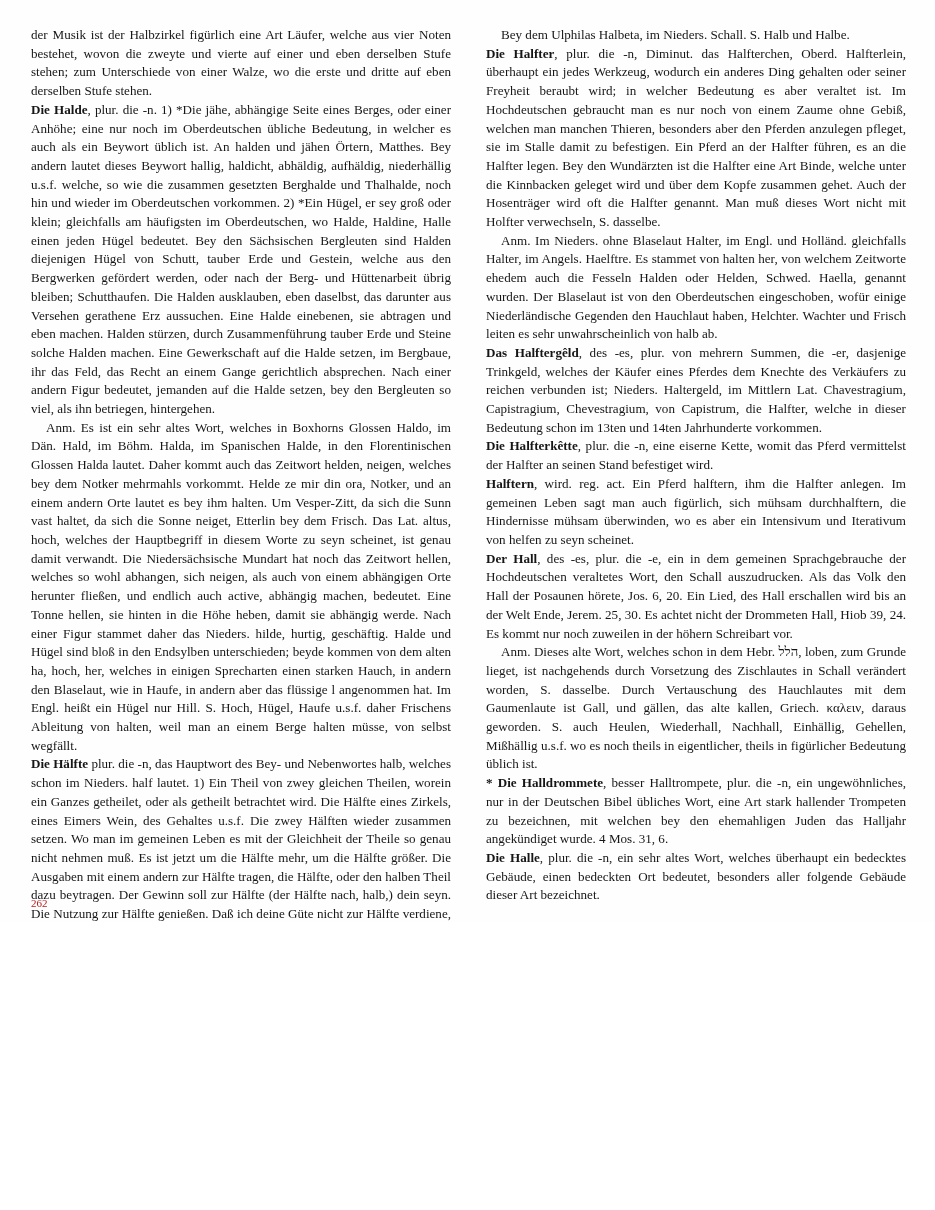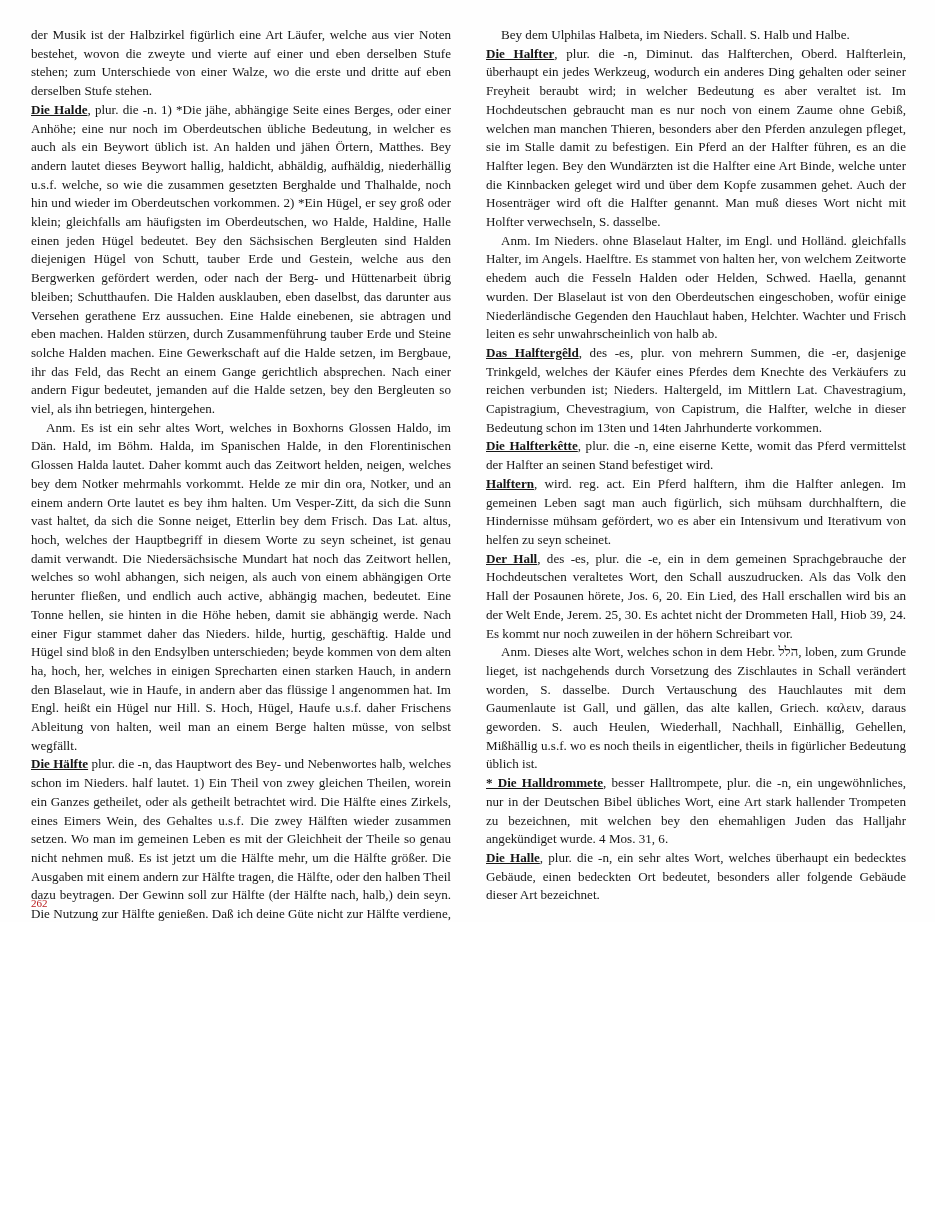--- a/index.html
+++ b/index.html
@@ -27,21 +27,21 @@
   .column { width: 420px; }
   .para {
     margin: 0;
     text-align: justify;
     font-size: 13.1px;
     line-height: 18.7px;
     hyphens: auto;
     -webkit-hyphens: auto;
   }
   .para.indent { text-indent: 15px; }
-  .seg-b { font-weight: bold; text-decoration: underline; }
+  .seg-b { font-weight: bold; }
   .seg-i { }
   .page-number {
     position: absolute;
     left: 31px;
     bottom: 13px;
     font-size: 11px;
     color: #b91c1c;
   }
 </style>
 </head>
@@ -54,21 +54,21 @@
         <p class="para"><span class="seg-b">Die Halde</span><span>, </span><span class="seg-i">plur.</span><span> die -n. 1) *Die jähe, abhängige Seite eines Berges, oder einer Anhöhe; eine nur noch im Oberdeutschen übliche Bedeutung, in welcher es auch als ein Beywort üblich ist. An halden und jähen Örtern, Matthes. Bey andern lautet dieses Beywort </span><span class="seg-i">hallig, haldicht, abhäldig, aufhäldig, niederhällig</span><span> u.s.f. welche, so wie die zusammen gesetzten </span><span class="seg-i">Berghalde</span><span> und </span><span class="seg-i">Thalhalde</span><span>, noch hin und wieder im Oberdeutschen vorkommen. 2) *Ein Hügel, er sey groß oder klein; gleichfalls am häufigsten im Oberdeutschen, wo </span><span class="seg-i">Halde, Haldine, Halle</span><span> einen jeden Hügel bedeutet. Bey den Sächsischen Bergleuten sind Halden diejenigen Hügel von Schutt, tauber Erde und Gestein, welche aus den Bergwerken gefördert werden, oder nach der Berg- und Hüttenarbeit übrig bleiben; Schutthaufen. Die Halden ausklauben, eben daselbst, das darunter aus Versehen gerathene Erz aussuchen. Eine Halde einebenen, sie abtragen und eben machen. Halden stürzen, durch Zusammenführung tauber Erde und Steine solche Halden machen. Eine Gewerkschaft auf die Halde setzen, im Bergbaue, ihr das Feld, das Recht an einem Gange gerichtlich absprechen. Nach einer andern Figur bedeutet, jemanden auf die Halde setzen, bey den Bergleuten so viel, als ihn betriegen, hintergehen.</span></p>
         <p class="para indent"><span>Anm. Es ist ein sehr altes Wort, welches in Boxhorns Glossen </span><span class="seg-i">Haldo</span><span>, im Dän. </span><span class="seg-i">Hald</span><span>, im Böhm. </span><span class="seg-i">Halda</span><span>, im Spanischen </span><span class="seg-i">Halde</span><span>, in den Florentinischen Glossen </span><span class="seg-i">Halda</span><span> lautet. Daher kommt auch das Zeitwort </span><span class="seg-i">helden</span><span>, neigen, welches bey dem Notker mehrmahls vorkommt. </span><span class="seg-i">Helde ze mir din ora</span><span>, Notker, und an einem andern Orte lautet es bey ihm </span><span class="seg-i">halten</span><span>. Um Vesper-Zitt, da sich die Sunn vast haltet, da sich die Sonne neiget, Etterlin bey dem Frisch. Das Lat. </span><span class="seg-i">altus</span><span>, hoch, welches der Hauptbegriff in diesem Worte zu seyn scheinet, ist genau damit verwandt. Die Niedersächsische Mundart hat noch das Zeitwort </span><span class="seg-i">hellen</span><span>, welches so wohl abhangen, sich neigen, als auch von einem abhängigen Orte herunter fließen, und endlich auch active, abhängig machen, bedeutet. Eine Tonne hellen, sie hinten in die Höhe heben, damit sie abhängig werde. Nach einer Figur stammet daher das Nieders. </span><span class="seg-i">hilde</span><span>, hurtig, geschäftig. Halde und Hügel sind bloß in den Endsylben unterschieden; beyde kommen von dem alten ha, hoch, her, welches in einigen Sprecharten einen starken Hauch, in andern den Blaselaut, wie in Haufe, in andern aber das flüssige l angenommen hat. Im Engl. heißt ein Hügel nur </span><span class="seg-i">Hill</span><span>. S. Hoch, Hügel, Haufe u.s.f. daher Frischens Ableitung von halten, weil man an einem Berge halten müsse, von selbst wegfällt.</span></p>
         <p class="para"><span class="seg-b">Die Hälfte</span><span> </span><span class="seg-i">plur.</span><span> die -n, das Hauptwort des Bey- und Nebenwortes halb, welches schon im Nieders. </span><span class="seg-i">half</span><span> lautet. 1) Ein Theil von zwey gleichen Theilen, worein ein Ganzes getheilet, oder als getheilt betrachtet wird. Die Hälfte eines Zirkels, eines Eimers Wein, des Gehaltes u.s.f. Die zwey Hälften wieder zusammen setzen. Wo man im gemeinen Leben es mit der Gleichheit der Theile so genau nicht nehmen muß. Es ist jetzt um die Hälfte mehr, um die Hälfte größer. Die Ausgaben mit einem andern zur Hälfte tragen, die Hälfte, oder den halben Theil dazu beytragen. Der Gewinn soll zur Hälfte (der Hälfte nach, halb,) dein seyn. Die Nutzung zur Hälfte genießen. Daß ich deine Güte nicht zur Hälfte verdiene, Weiße. 2) Derjenige Punct, oder diejenige Linie, welche ein Ding in zwey gleich große, oder ungefähr gleich große Theile theilet; die Mitte. Ein Gefäß bis zur Hälfte voll machen. Wir sind auf der Hälfte unserer Reise. Die Hälfte des Weges.</span></p>
       </div>
     <div class="column" id="col-1">
         <p class="para indent"><span>Bey dem Ulphilas </span><span class="seg-i">Halbeta</span><span>, im Nieders. Schall. S. Halb und Halbe.</span></p>
         <p class="para"><span class="seg-b">Die Halfter</span><span>, </span><span class="seg-i">plur.</span><span> die -n, Diminut. das Halfterchen, Oberd. Halfterlein, überhaupt ein jedes Werkzeug, wodurch ein anderes Ding gehalten oder seiner Freyheit beraubt wird; in welcher Bedeutung es aber veraltet ist. Im Hochdeutschen gebraucht man es nur noch von einem Zaume ohne Gebiß, welchen man manchen Thieren, besonders aber den Pferden anzulegen pfleget, sie im Stalle damit zu befestigen. Ein Pferd an der Halfter führen, es an die Halfter legen. Bey den Wundärzten ist die Halfter eine Art Binde, welche unter die Kinnbacken geleget wird und über dem Kopfe zusammen gehet. Auch der Hosenträger wird oft die Halfter genannt. Man muß dieses Wort nicht mit Holfter verwechseln, S. dasselbe.</span></p>
         <p class="para indent"><span>Anm. Im Nieders. ohne Blaselaut Halter, im Engl. und Holländ. gleichfalls </span><span class="seg-i">Halter</span><span>, im Angels. </span><span class="seg-i">Haelftre</span><span>. Es stammet von halten her, von welchem Zeitworte ehedem auch die Fesseln Halden oder Helden, Schwed. </span><span class="seg-i">Haella</span><span>, genannt wurden. Der Blaselaut ist von den Oberdeutschen eingeschoben, wofür einige Niederländische Gegenden den Hauchlaut haben, </span><span class="seg-i">Helchter</span><span>. Wachter und Frisch leiten es sehr unwahrscheinlich von halb ab.</span></p>
         <p class="para"><span class="seg-b">Das Halftergêld</span><span>, des -es, </span><span class="seg-i">plur.</span><span> von mehrern Summen, die -er, dasjenige Trinkgeld, welches der Käufer eines Pferdes dem Knechte des Verkäufers zu reichen verbunden ist; Nieders. Haltergeld, im Mittlern Lat. </span><span class="seg-i">Chavestragium, Capistragium, Chevestragium</span><span>, von </span><span class="seg-i">Capistrum</span><span>, die Halfter, welche in dieser Bedeutung schon im 13ten und 14ten Jahrhunderte vorkommen.</span></p>
         <p class="para"><span class="seg-b">Die Halfterkêtte</span><span>, </span><span class="seg-i">plur.</span><span> die -n, eine eiserne Kette, womit das Pferd vermittelst der Halfter an seinen Stand befestiget wird.</span></p>
-        <p class="para"><span class="seg-b">Halftern</span><span>, </span><span class="seg-i">wird. reg. act.</span><span> Ein Pferd halftern, ihm die Halfter anlegen. Im gemeinen Leben sagt man auch figürlich, sich mühsam durchhalftern, die Hindernisse mühsam gefördert, wo es aber ein Intensivum und Iterativum von helfen zu seyn scheinet.</span></p>
+        <p class="para"><span class="seg-b">Halftern</span><span>, </span><span class="seg-i">wird. reg. act.</span><span> Ein Pferd halftern, ihm die Halfter anlegen. Im gemeinen Leben sagt man auch figürlich, sich mühsam durchhalftern, die Hindernisse mühsam überwinden, wo es aber ein Intensivum und Iterativum von helfen zu seyn scheinet.</span></p>
         <p class="para"><span class="seg-b">Der Hall</span><span>, des -es, </span><span class="seg-i">plur.</span><span> die -e, ein in dem gemeinen Sprachgebrauche der Hochdeutschen veraltetes Wort, den Schall auszudrucken. Als das Volk den Hall der Posaunen hörete, Jos. 6, 20. Ein Lied, des Hall erschallen wird bis an der Welt Ende, Jerem. 25, 30. Es achtet nicht der Drommeten Hall, Hiob 39, 24. Es kommt nur noch zuweilen in der höhern Schreibart vor.</span></p>
         <p class="para indent"><span>Anm. Dieses alte Wort, welches schon in dem Hebr. </span><span>הלל</span><span>, loben, zum Grunde lieget, ist nachgehends durch Vorsetzung des Zischlautes in Schall verändert worden, S. dasselbe. Durch Vertauschung des Hauchlautes mit dem Gaumenlaute ist Gall, und gällen, das alte kallen, Griech. </span><span class="seg-i">καλειν</span><span>, daraus geworden. S. auch Heulen, Wiederhall, Nachhall, Einhällig, Gehellen, Mißhällig u.s.f. wo es noch theils in eigentlicher, theils in figürlicher Bedeutung üblich ist.</span></p>
         <p class="para"><span class="seg-b">* Die Halldrommete</span><span>, besser Halltrompete, </span><span class="seg-i">plur.</span><span> die -n, ein ungewöhnliches, nur in der Deutschen Bibel übliches Wort, eine Art stark hallender Trompeten zu bezeichnen, mit welchen bey den ehemahligen Juden das Halljahr angekündiget wurde. 4 Mos. 31, 6.</span></p>
         <p class="para"><span class="seg-b">Die Halle</span><span>, </span><span class="seg-i">plur.</span><span> die -n, ein sehr altes Wort, welches überhaupt ein bedecktes Gebäude, einen bedeckten Ort bedeutet, besonders aller folgende Gebäude dieser Art bezeichnet.</span></p>
       </div>
   </div>
   <div class="page-number">262</div>
 </div>
 
 </body></html>

